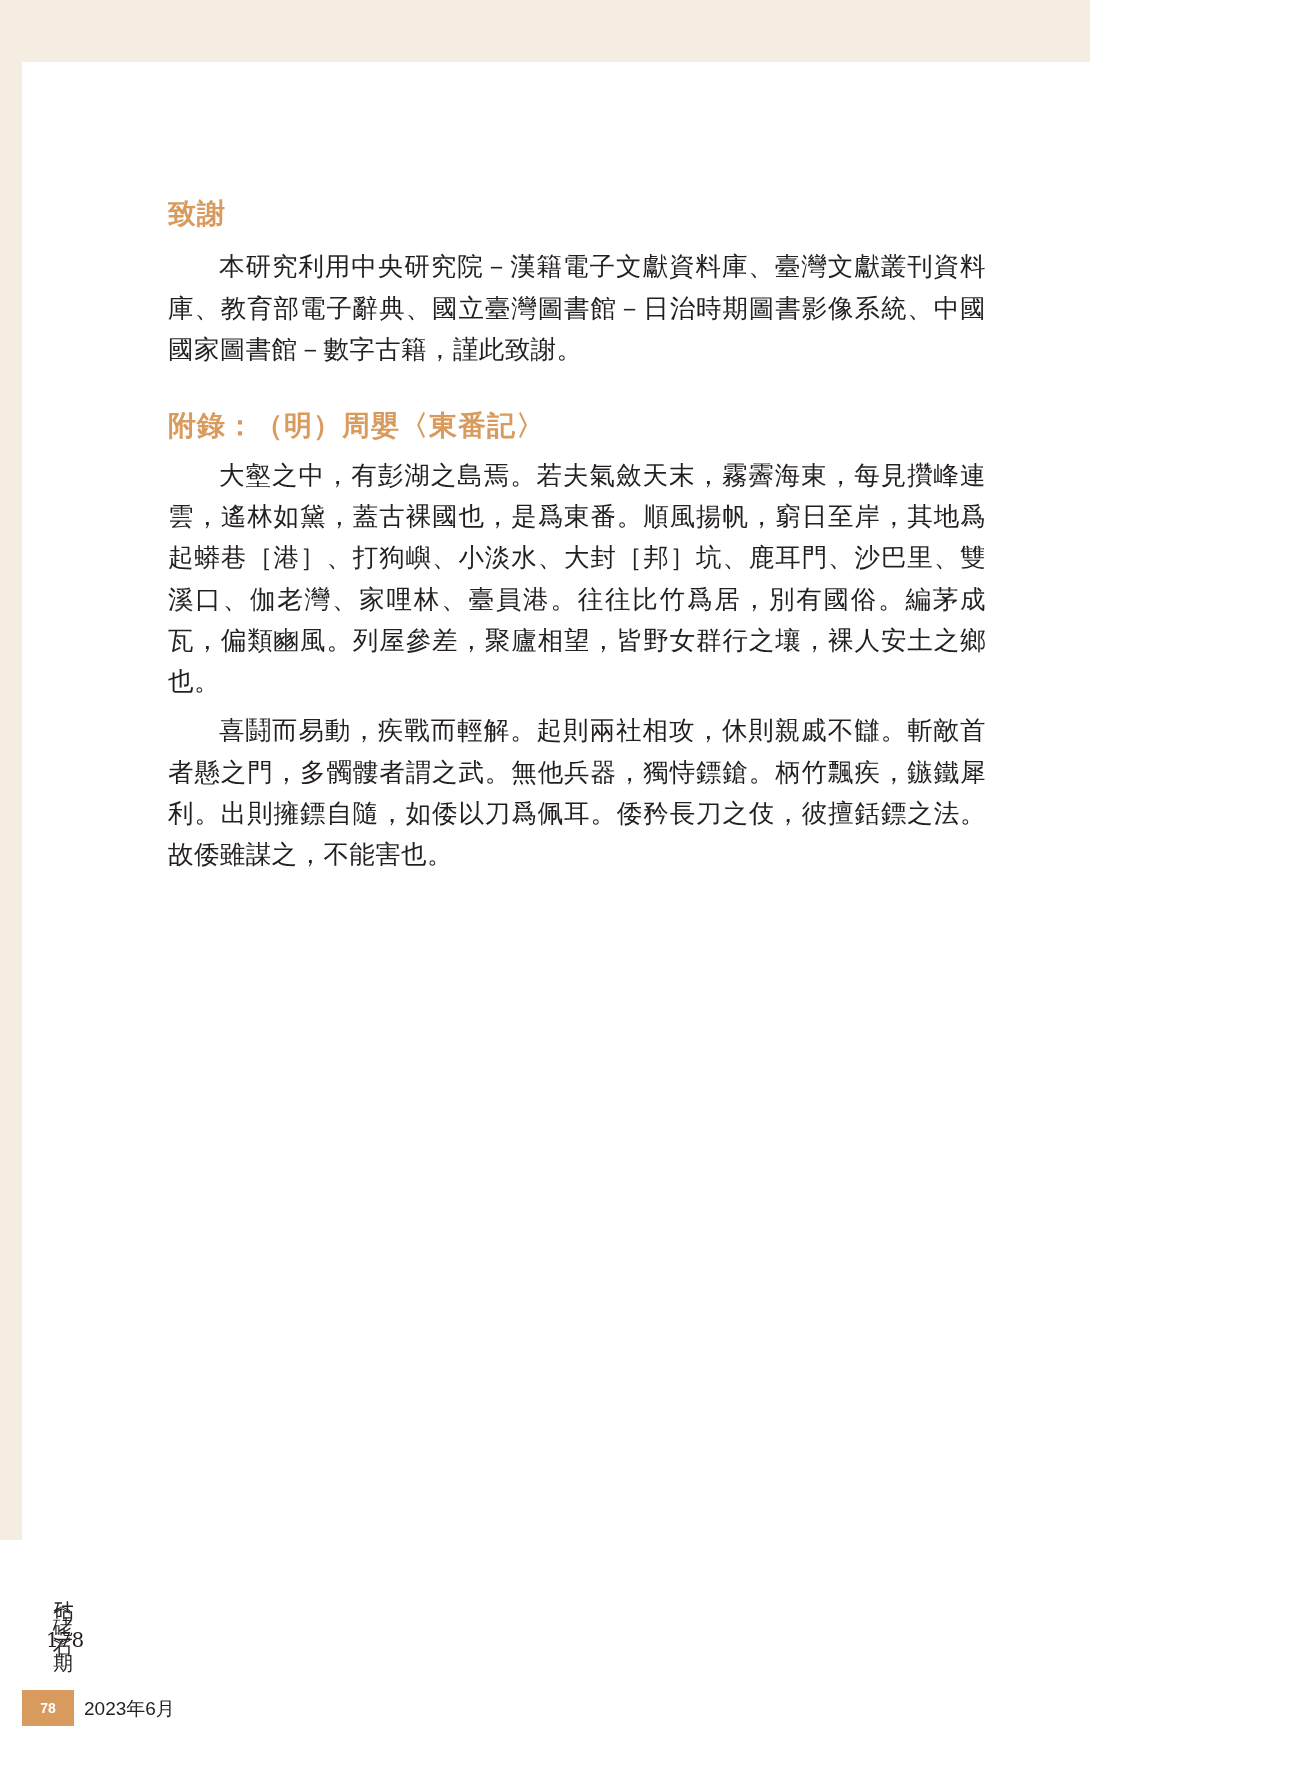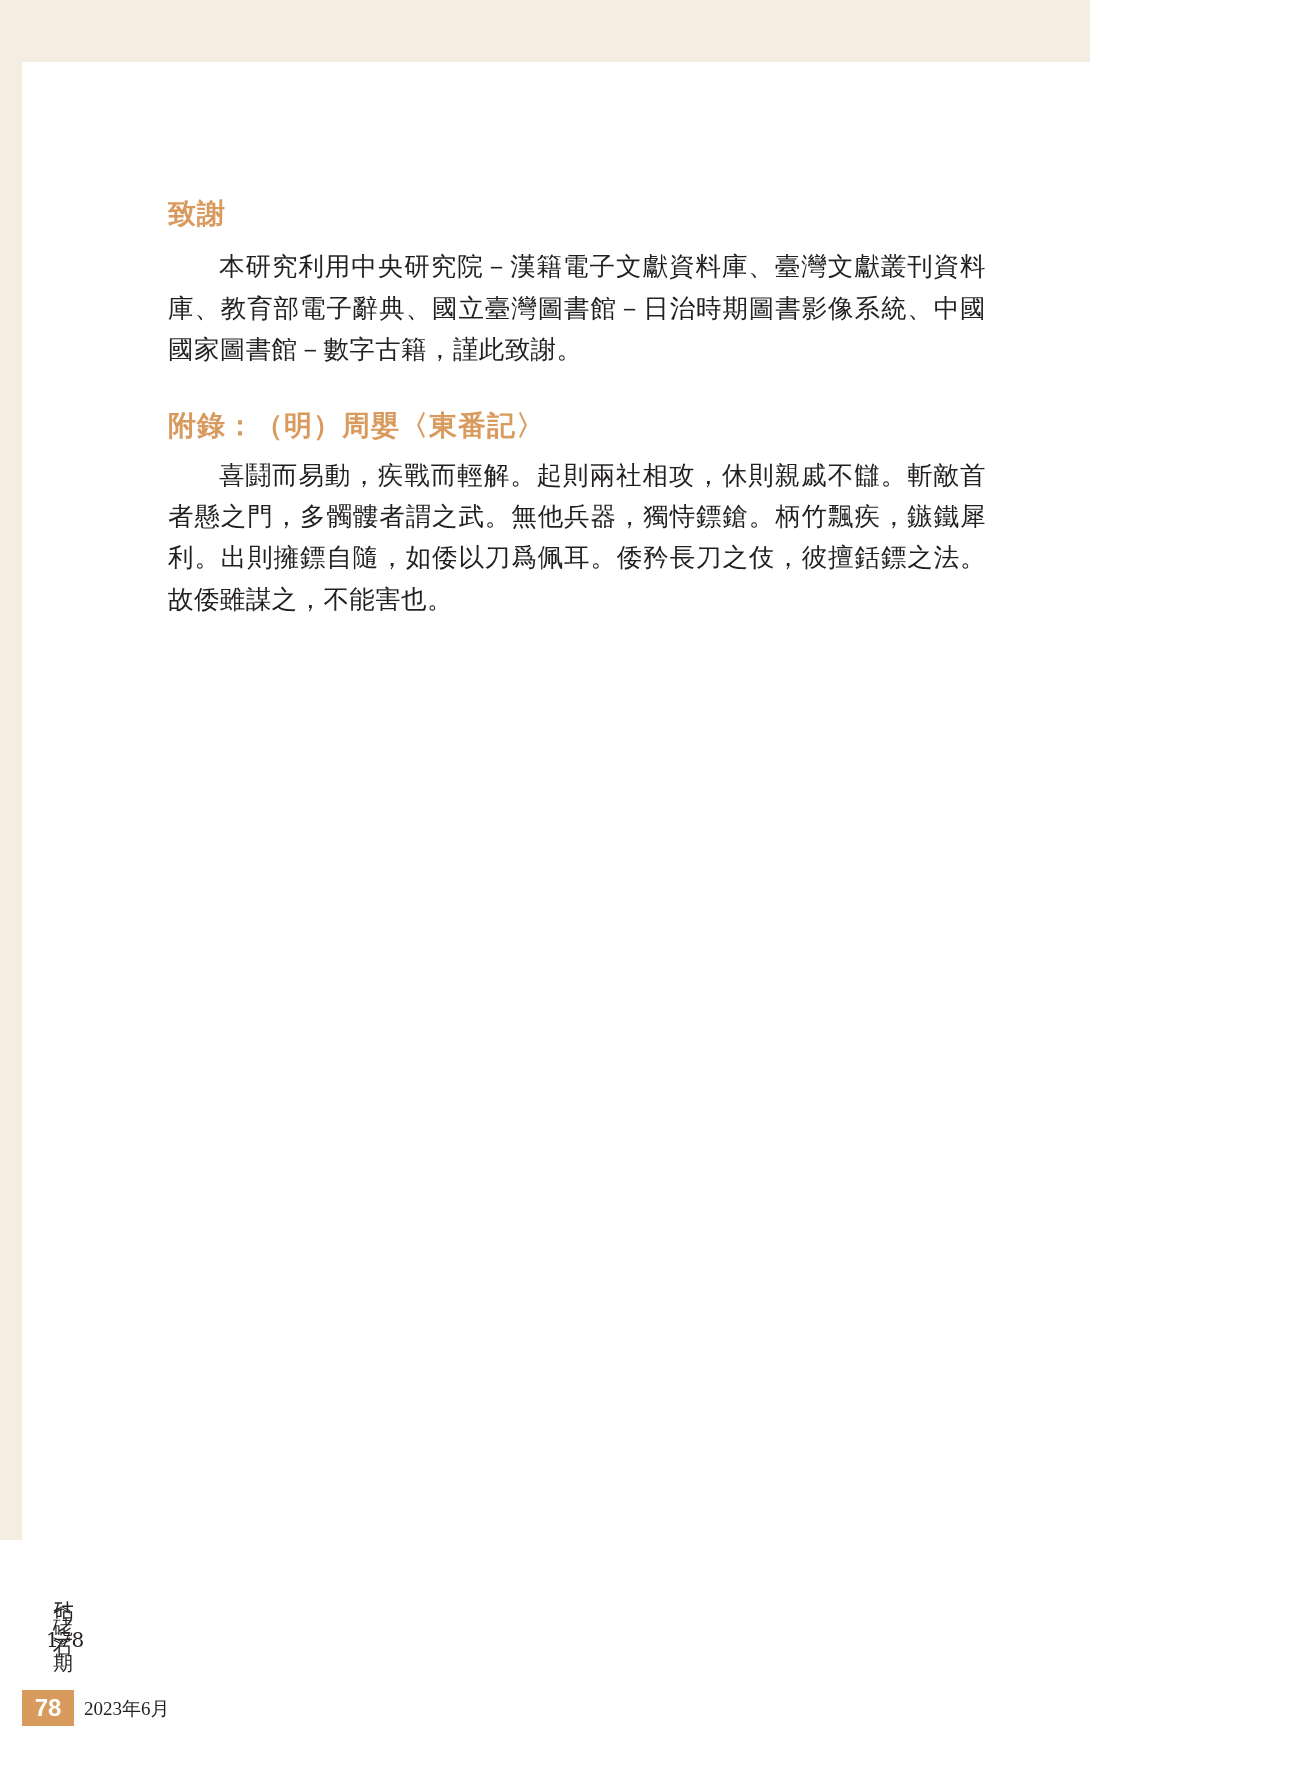--- a/index.html
+++ b/index.html
@@ -75,31 +75,31 @@
   }
   .footer-page-num {
     position: absolute;
     left: 22px;
     bottom: 52px;
     width: 52px;
     height: 36px;
     line-height: 36px;
     text-align: center;
     color: #ffffff;
-    font-size: 24px;
+    font-size: 14px;
     font-family: "Liberation Sans", sans-serif;
     font-weight: bold;
   }
   .footer-date {
     position: absolute;
     left: 84px;
     bottom: 56px;
     font-size: 19px;
     color: #231f20;
-    font-family: Liberation Serif, serif;
+    font-family: Liberation Sans, sans-serif;
   }
   .side-label {
     position: absolute;
     left: 46px;
     bottom: 104px;
     width: 34px;
     text-align: center;
     font-size: 20px;
     line-height: 1.12;
     color: #231f20;
@@ -117,20 +117,21 @@
 
 <div class="page-bg-band"></div>
 <div class="page-bg-left"></div>
 
 <div class="content">
 
   <h2 class="section-title">致謝</h2>
   <p class="para">本研究利用中央研究院－漢籍電子文獻資料庫、臺灣文獻叢刊資料庫、教育部電子辭典、國立臺灣圖書館－日治時期圖書影像系統、中國國家圖書館－數字古籍，謹此致謝。</p>
 
   <h2 class="section-title appendix">附錄：（明）周嬰〈東番記〉</h2>
+  <p class="para">大壑之中，有彭湖之島焉。若夫氣斂天末，霧霽海東，每見攢峰連雲，遙林如黛，蓋古裸國也，是爲東番。順風揚帆，窮日至岸，其地爲起蟒巷［港］、打狗嶼、小淡水、大封［邦］坑、鹿耳門、沙巴里、雙溪口、伽老灣、家哩林、臺員港。往往比竹爲居，別有國俗。編茅成瓦，偏類豳風。列屋參差，聚廬相望，皆野女群行之壤，裸人安土之鄉也。</p>
   <p class="para">喜鬪而易動，疾戰而輕解。起則兩社相攻，休則親戚不讎。斬敵首者懸之門，多髑髏者謂之武。無他兵器，獨恃鏢鎗。柄竹飄疾，鏃鐵犀利。出則擁鏢自隨，如倭以刀爲佩耳。倭矜長刀之伎，彼擅銛鏢之法。故倭雖謀之，不能害也。</p>
 
 </div>
 
 <div class="side-label">
   <span class="vtext">《硓𥑮石》</span>
   <div>178</div>
   <div>期</div>
 </div>
 

